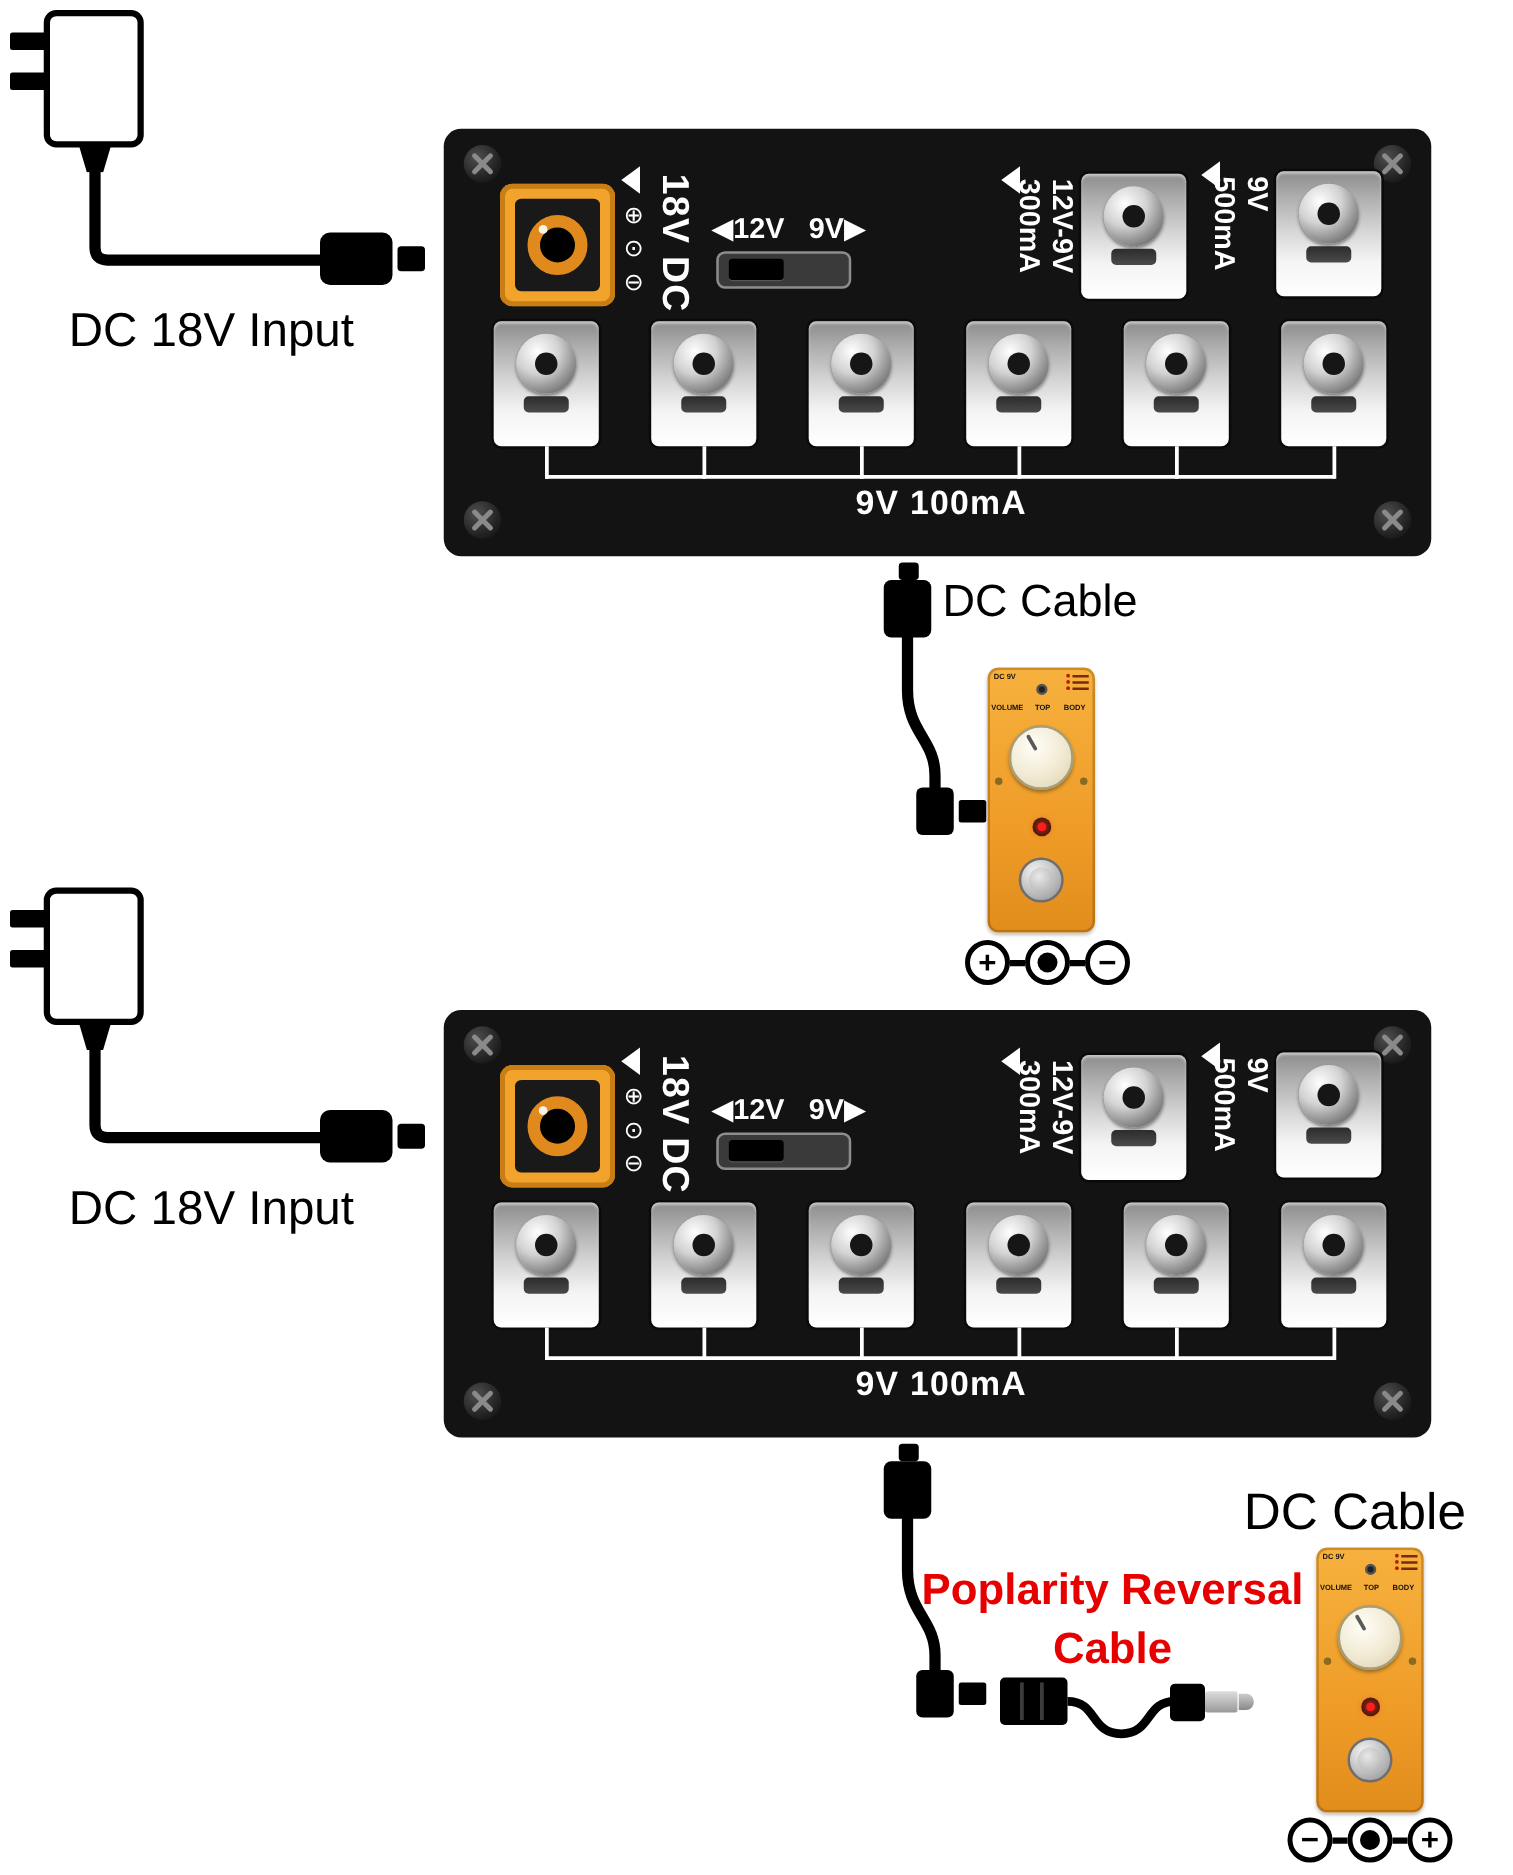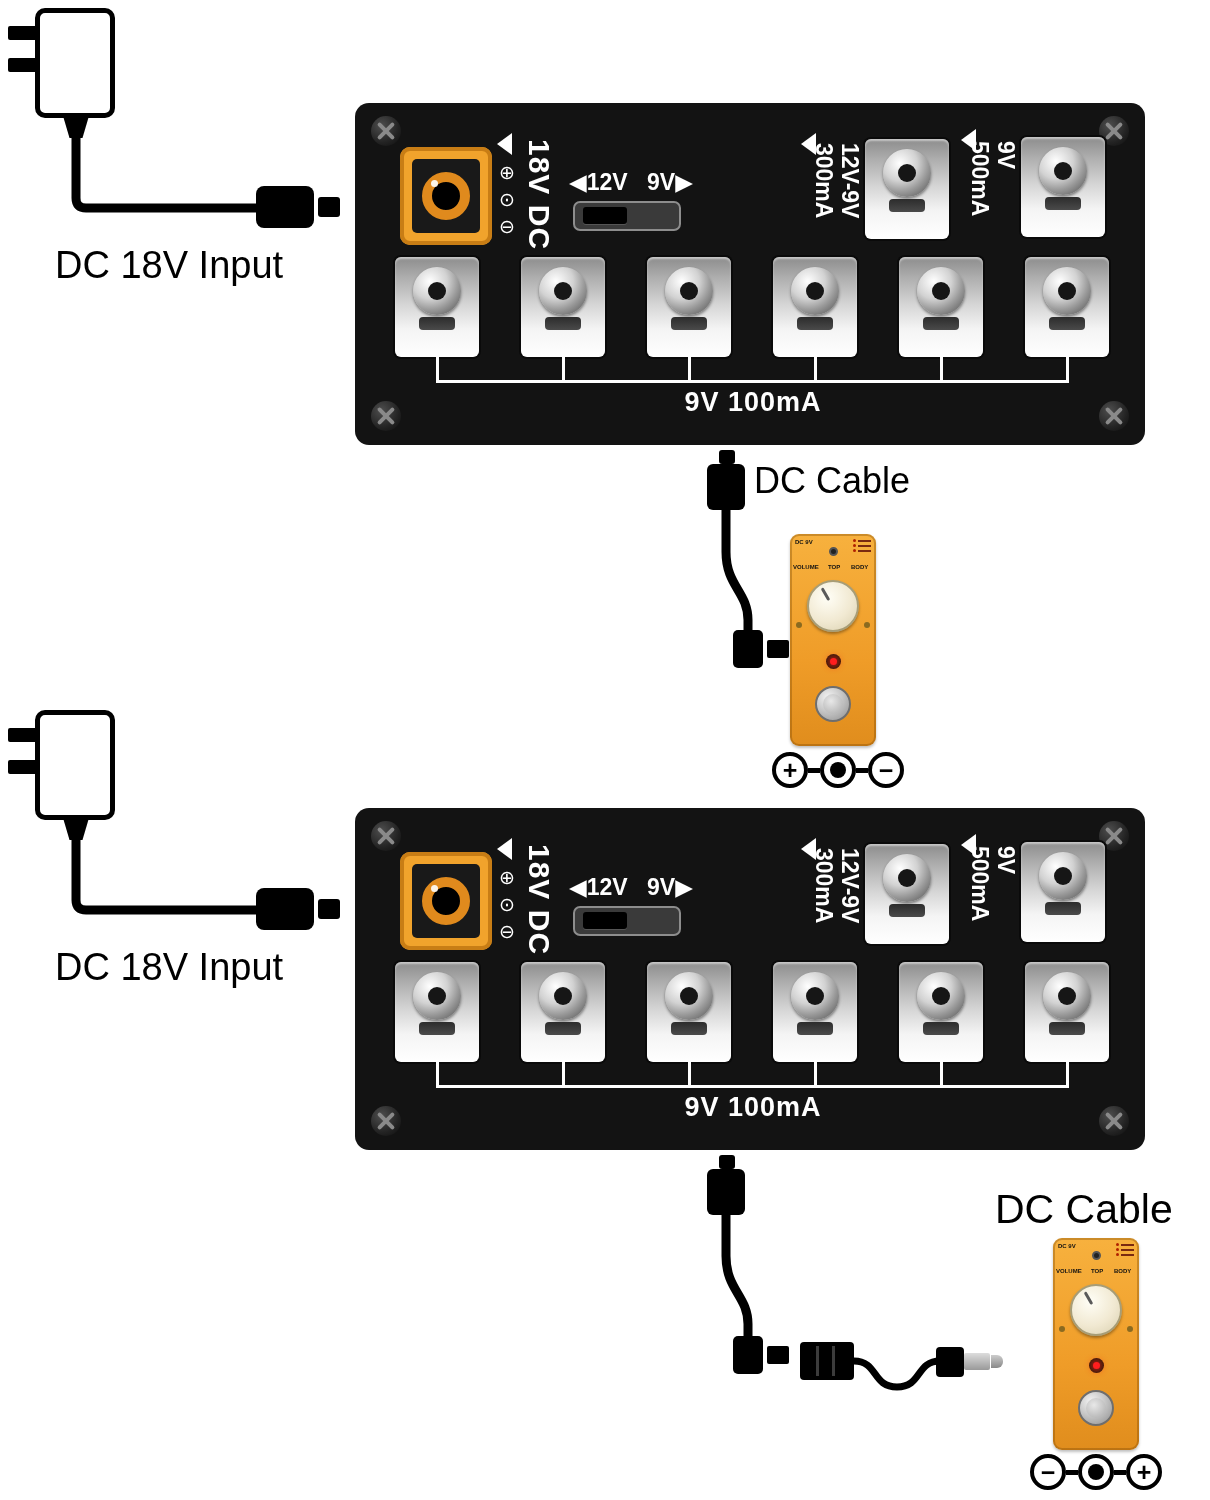--- a/index.html
+++ b/index.html
@@ -394,20 +394,24 @@
     <div class="hline" style="left:81px;top:277px;width:632px"></div>
     <div class="rowlabel" style="left:252px;top:284px;width:292px">9V 100mA</div>
   </div>
 
   <div class="abs" style="left:707px;top:1155px;width:40px;height:62px">
     <div class="dc-conn-tip" style="left:12px;top:0;width:16px;height:14px"></div>
     <div class="dc-conn-body" style="left:0;top:14px;width:38px;height:46px"></div>
   </div>
   <div class="label-lg" style="left:995px;top:1186px;font-size:41px">DC Cable</div>
 
+  <div class="redlabel" style="left:705px;top:1248px;width:370px">
+    <div>Poplarity Reversal</div>
+    <div>Cable</div>
+  </div>
 
   <div class="abs" style="left:733px;top:1336px;width:60px;height:40px">
     <div class="lplug-body" style="left:0;top:0;width:30px;height:38px"></div>
     <div class="lplug-tip" style="left:34px;top:10px;width:22px;height:18px"></div>
   </div>
   <div class="adapterblk" style="left:800px;top:1342px;width:54px;height:38px">
     <span class="ridge" style="left:16px"></span>
     <span class="ridge" style="left:32px"></span>
   </div>
   <div class="abs" style="left:936px;top:1344px;width:70px;height:36px">

